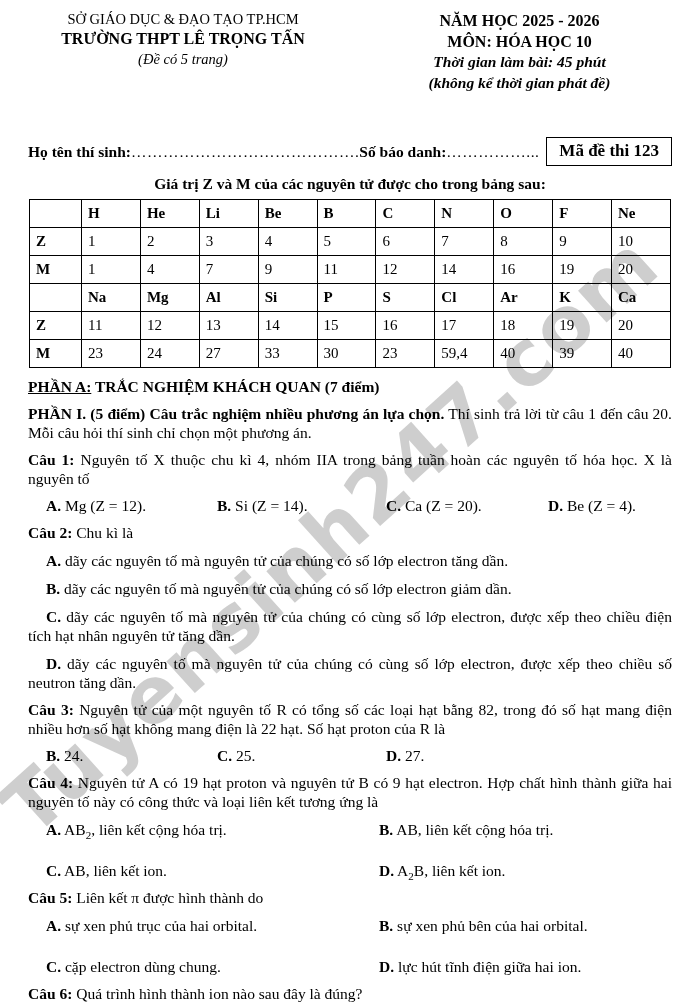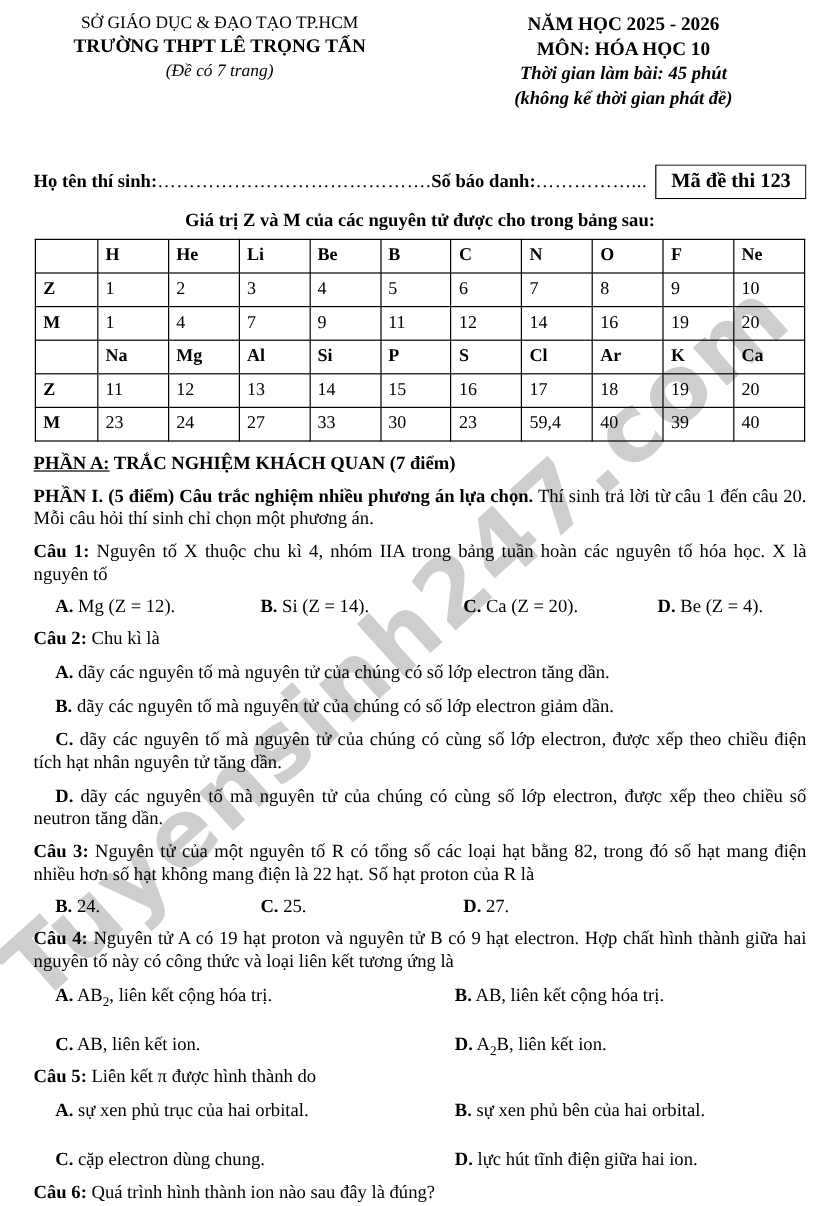--- a/index.html
+++ b/index.html
@@ -86,21 +86,21 @@
 
 <div class="page">
   <div class="watermark">Tuyensinh247.com</div>
 
   <div class="content">
 
     <div class="header">
       <div class="header-left">
         <div class="hl1">SỞ GIÁO DỤC &amp; ĐẠO TẠO TP.HCM</div>
         <div class="hl2">TRƯỜNG THPT LÊ TRỌNG TẤN</div>
-        <div class="hl3">(Đề có 7 trang)</div>
+        <div class="hl3">(Đề có 5 trang)</div>
       </div>
       <div class="header-right">
         <div class="hr-b">NĂM HỌC 2025 - 2026</div>
         <div class="hr-b">MÔN: HÓA HỌC 10</div>
         <div class="hr-bi">Thời gian làm bài: 45 phút</div>
         <div class="hr-bi">(không kể thời gian phát đề)</div>
       </div>
     </div>
 
     <div class="student-line">

